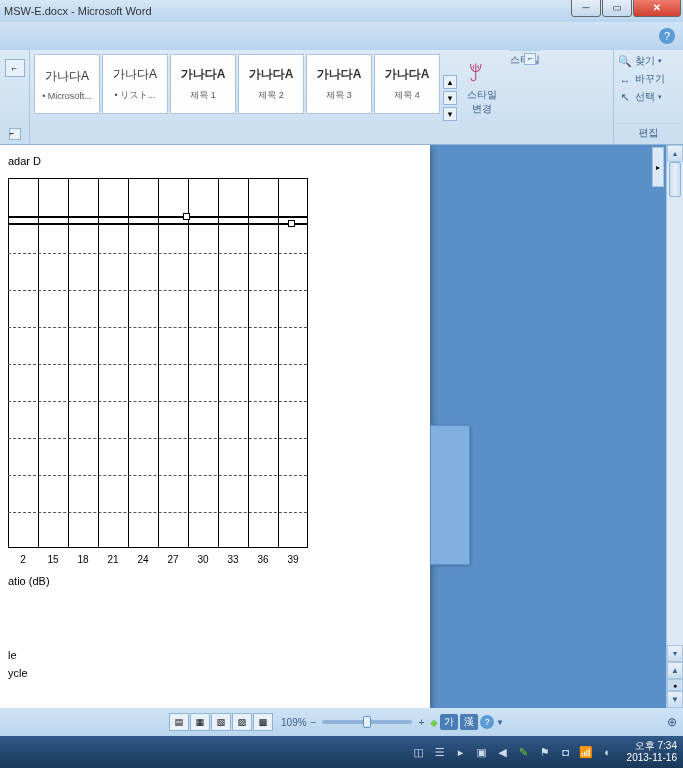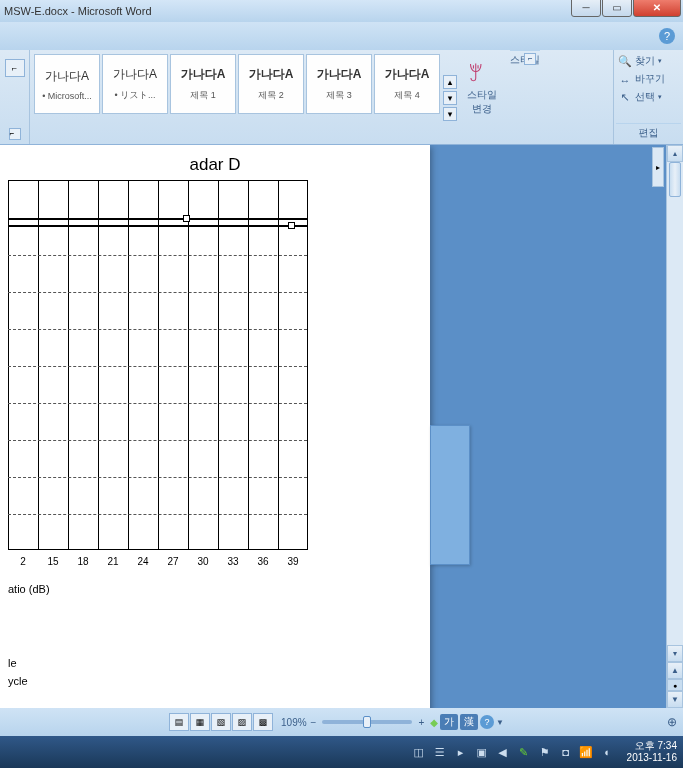--- a/index.html
+++ b/index.html
@@ -31,30 +31,30 @@
 .style-change-icon { width: 28px; height: 28px; font-size: 20px; color: #c04070; }
 .group-label { text-align: center; font-size: 10px; color: #3b5f8a; padding: 2px 0; border-top: 1px solid #b8d4ed; position: relative; }
 .group-expand { position: absolute; right: 4px; top: 2px; width: 12px; height: 12px; font-size: 8px; border: 1px solid #8fb3d9; background: #e8f0f8; }
 .editing-group { width: 70px; border-left: 1px solid #a8c4df; display: flex; flex-direction: column; padding: 2px; }
 .edit-item { display: flex; align-items: center; font-size: 10px; color: #3b5f8a; padding: 2px 2px; gap: 3px; }
 .edit-icon { width: 14px; height: 14px; font-size: 11px; display: inline-flex; align-items: center; justify-content: center; }
 
 
 .doc-area { position: absolute; top: 145px; left: 0; right: 17px; bottom: 60px; background: #5b8fc7; overflow: hidden; }
 .page { position: absolute; top: 0; left: 0; width: 430px; height: 570px; background: #fff; box-shadow: 2px 2px 6px rgba(0,0,0,0.3); padding: 10px 8px; font-family: "Times New Roman", serif; font-size: 11px; }
-.chart-title { font-size: 17px; margin-bottom: 5px; text-align: center; }
+.chart-title { font-size: 11px; margin-bottom: 11px; }
 .chart { width: 300px; height: 370px; border: 1px solid #000; border-left: none; border-bottom: none; position: relative; margin-bottom: 6px; }
 .chart .vline { position: absolute; top: 0; bottom: 0; width: 1px; background: #000; }
 .chart .hline-solid { position: absolute; left: 0; right: 0; height: 1px; background: #000; }
 .chart .hline-dash { position: absolute; left: 0; right: 0; height: 0; border-top: 1px dashed #555; }
 .data-line { position: absolute; left: 0; right: 0; height: 2px; background: #000; }
 .marker { position: absolute; width: 7px; height: 7px; border: 1px solid #000; background: #fff; }
 .xticks { display: flex; width: 300px; font-size: 10px; margin-top: 2px; }
 .xticks span { width: 30px; text-align: center; }
-.axis-label { font-size: 11px; margin-top: 16px; }
+.axis-label { font-size: 11px; margin-top: 10px; }
 .doc-text { margin-top: 60px; font-size: 11px; line-height: 1.6; }
 .secondary-window { position: absolute; top: 280px; left: 430px; width: 40px; height: 140px; background: #7fb0e0; border: 1px solid #5b8fc7; box-shadow: 1px 1px 3px rgba(0,0,0,0.2); }
 
 
 .vscroll { position: absolute; top: 145px; right: 0; bottom: 60px; width: 17px; background: #dce9f5; border-left: 1px solid #a8c4df; }
 .scroll-btn { height: 17px; background: linear-gradient(180deg, #e8f0f8, #c8ddf0); border: 1px solid #a8c4df; font-size: 8px; display: flex; align-items: center; justify-content: center; color: #3b5f8a; }
 .scroll-thumb { position: absolute; top: 17px; left: 2px; right: 2px; height: 35px; background: linear-gradient(90deg, #c8ddf0, #e8f0f8, #c8ddf0); border: 1px solid #8fb3d9; border-radius: 2px; }
 .scroll-bottom-group { position: absolute; bottom: 0; left: 0; right: 0; }
 .browse-obj { height: 12px; background: #c8ddf0; border: 1px solid #a8c4df; font-size: 7px; display: flex; align-items: center; justify-content: center; }
 

